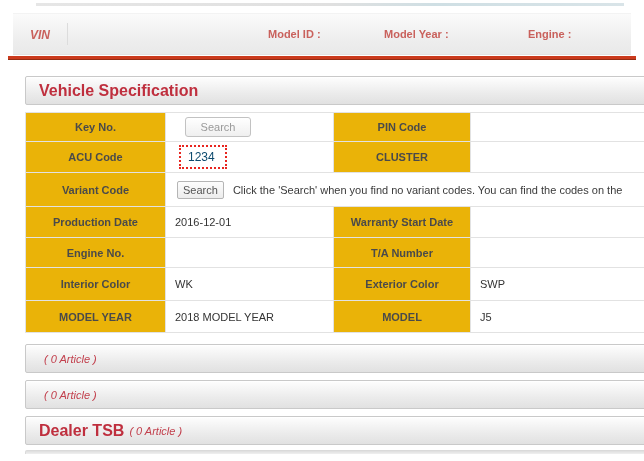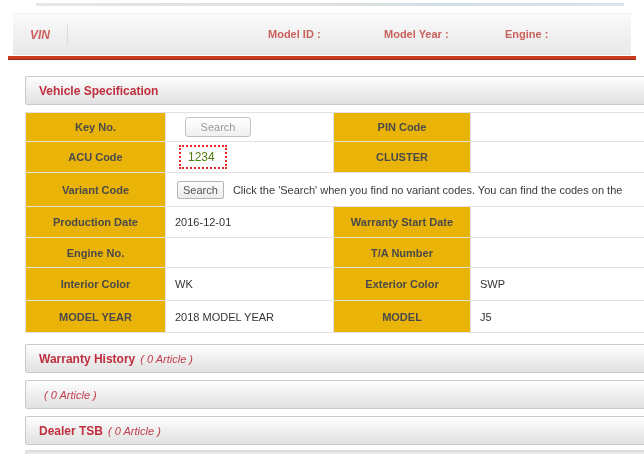--- a/index.html
+++ b/index.html
@@ -13,51 +13,51 @@
 
   
   .header-bar { position:absolute; left:13px; top:13px; width:618px; height:42px;
     background:linear-gradient(#fbfbfb,#ededed 70%,#e9e9e9);
     border-top:1px solid #f3f3f3; border-bottom:1px solid #e2e2e2; }
   .header-label { position:absolute; top:14px; font-size:11px; font-weight:bold; color:#c9615c; white-space:nowrap; }
   .hl-vin { left:17px; font-size:12px;font-style:italic; }
   .header-sep { position:absolute; left:54px; top:9px; width:1px; height:22px; background:#dcdcdc; }
   .hl-model-id { left:255px;text-align:center; }
   .hl-model-year { left:371px; }
-  .hl-engine { left:492px; }
+  .hl-engine { left:515px; }
 
   .red-line { position:absolute; left:8px; top:56px; width:628px; height:4px;
     background:#cb3a1d; border-bottom:1px solid #932c12; }
 
   
   .content { position:absolute; left:25px; top:76px; width:682px; }
 
   .bar { height:29px; border:1px solid #c9c9c9; border-radius:2px;
     background:linear-gradient(#fefefe,#ebebeb 62%,#e1e1e1);
     box-shadow:inset 0 1px 0 #ffffff;
     display:flex; align-items:center; padding-left:13px; }
   .bar + .bar { margin-top:7px; }
-  .bar-title { color:#bf2f3e; font-weight:bold; font-size:12px; white-space:nowrap; }
+  .bar-title { color:#bf2f3e; font-weight:bold; font-size:16px; white-space:nowrap; }
   .bar-count { color:#c2404d; font-weight:normal; font-style:italic; font-size:11px; margin-left:5px; white-space:nowrap; }
 
   
   .spec-table { width:682px; margin-top:7px; border-collapse:collapse; table-layout:fixed; }
   .spec-table td { border:1px solid #e2e2e2; font-size:11px; color:#333; overflow:hidden; white-space:nowrap; }
   .spec-table tr { background:#fff; }
   td.lbl { background:#eab308; text-align:center; font-weight:bold; color:#4a4a4a; }
   td.val { background:#fff; padding-left:9px; }
 
   .btn-search-lg { display:inline-block; width:66px; height:20px; line-height:18px; text-align:center;
     border:1px solid #c2c2c2; border-radius:3px; background:linear-gradient(#ffffff,#efefef);
     color:#9a9a9a; font-size:11px; margin-left:10px; cursor:pointer; }
   .btn-search-sm { display:inline-block; padding:2px 5px; border:1px solid #b5b5b5; border-radius:2px;
     background:linear-gradient(#fdfdfd,#ececec); color:#555; font-size:11px; margin-left:2px; margin-right:6px; cursor:pointer; }
 
   .acu-box { display:inline-block; border:2px dotted #e8251f; background:#fff;
-    padding:3px 10px 3px 7px; margin-left:4px; font-size:12px; color:#4d7c0f; }
+    padding:3px 10px 3px 7px; margin-left:4px; font-size:12px; color:#0c4a6e; }
 
   .note-text { font-size:11px; color:#3a3a3a; }
 
   .bottom-sliver { margin-top:5px; height:4px; width:682px; border-radius:2px 2px 0 0;
     background:linear-gradient(#dedede,#f0f0f0); border:1px solid #dadada; border-bottom:none; }
 
   .mt11 { margin-top:11px; }
 </style>
 </head>
 <body>
@@ -134,21 +134,20 @@
       <tr style="height:32px">
         <td class="lbl">MODEL YEAR</td>
         <td class="val">2018 MODEL YEAR</td>
         <td class="lbl">MODEL</td>
         <td class="val">J5</td>
       </tr>
     </tbody>
       </table>
 
     <div class="bar mt11">
-      <span class="bar-title">Warranty History</span>
       <span class="bar-count">( 0 Article )</span>
     </div>
 
     <div class="bar">
       <span class="bar-count">( 0 Article )</span>
     </div>
 
     <div class="bar">
       <span class="bar-title">Dealer TSB</span>
       <span class="bar-count">( 0 Article )</span>

